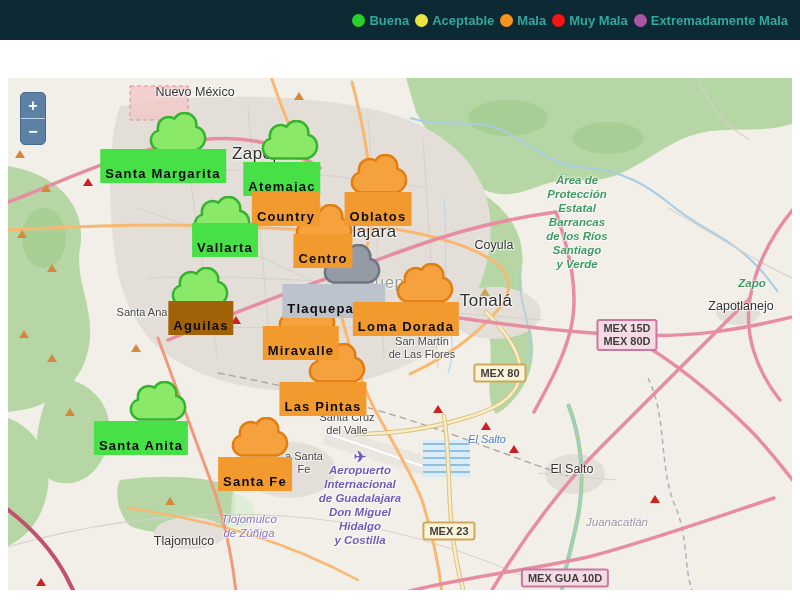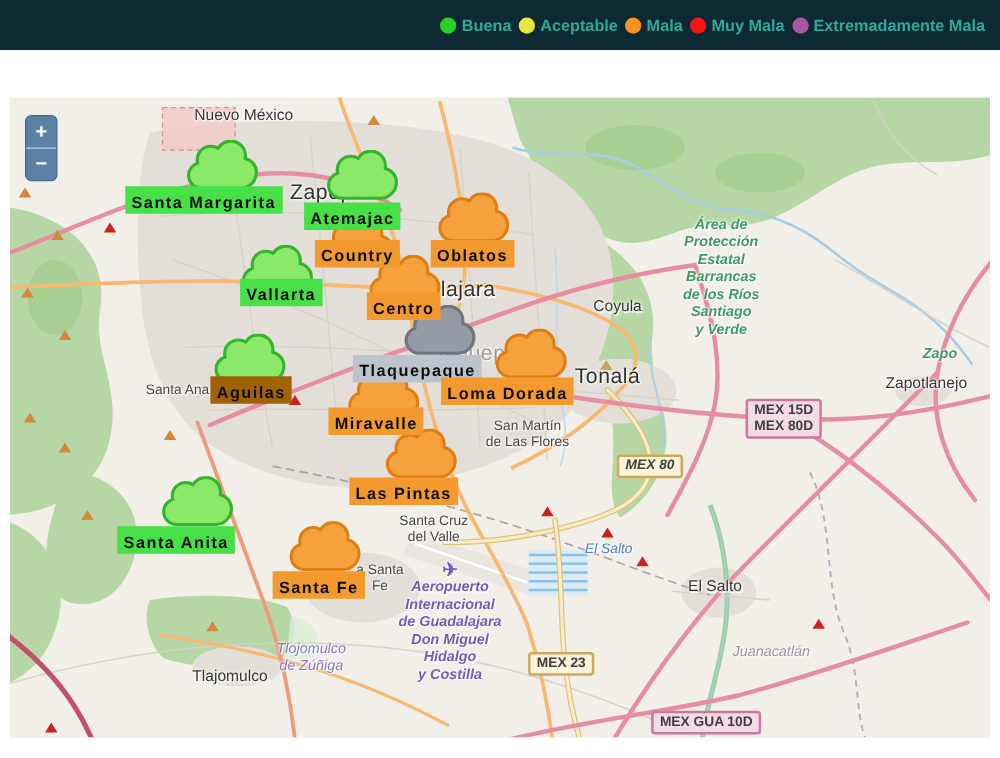--- a/index.html
+++ b/index.html
@@ -40,21 +40,21 @@
   
   .badge{ position:absolute; transform:translate(-50%,-50%); font-size:11px; font-weight:700;
     color:#3f3f3f; padding:1px 5px; border-radius:3px; line-height:13px; text-align:center;
     white-space:nowrap; z-index:3;}
   .badge-pink{ background:#f4dbe6; border:2px solid #c9799f; }
   .badge-cream{ background:#fcf4d8; border:2px solid #cfa85e; }
 
   
   .station-cloud{ position:absolute; width:58px; height:42px; z-index:4; }
   .station-label{ position:absolute; transform:translateX(-50%); font-size:13px; font-weight:700;
-    letter-spacing:1.2px; color:#0d0d0d; padding:5px 5px 2px 5px; white-space:nowrap; z-index:5;}
+    letter-spacing:1.2px; color:#0d0d0d; padding:17px 5px 2px 5px; white-space:nowrap; z-index:5;}
 
   
   .zoom-control{ position:absolute; left:12px; top:14px; width:26px; background:#5d80a5;
     border:1px solid #4a6a8c; border-radius:5px; overflow:hidden; z-index:6;}
   .zoom-btn{ width:100%; height:25px; display:flex; align-items:center; justify-content:center;
     color:#ffffff; font-size:16px; font-weight:700; cursor:pointer; background:transparent; border:none;}
   .zoom-divider{ height:1px; background:rgba(255,255,255,.65); }
 </style>
 </head>
 <body>
@@ -282,21 +282,21 @@
         <div>Don Miguel</div>
         <div>Hidalgo</div>
         <div>y Costilla</div>
       </div>
     </div>
   <div id="badges-layer">
       <div class="badge badge-pink" style="left: 619px; top: 257px;">
         <div>MEX 15D</div>
         <div>MEX 80D</div>
       </div>
-      <div class="badge badge-cream" style="left: 512px; top: 295px; font-style: italic;">
+      <div class="badge badge-cream" style="left: 492px; top: 295px;">
         <div>MEX 80</div>
       </div>
       <div class="badge badge-cream" style="left: 441px; top: 453px;">
         <div>MEX 23</div>
       </div>
       <div class="badge badge-pink" style="left: 557px; top: 500px;">
         <div>MEX GUA 10D</div>
       </div>
     </div>
   <div id="stations-layer">

